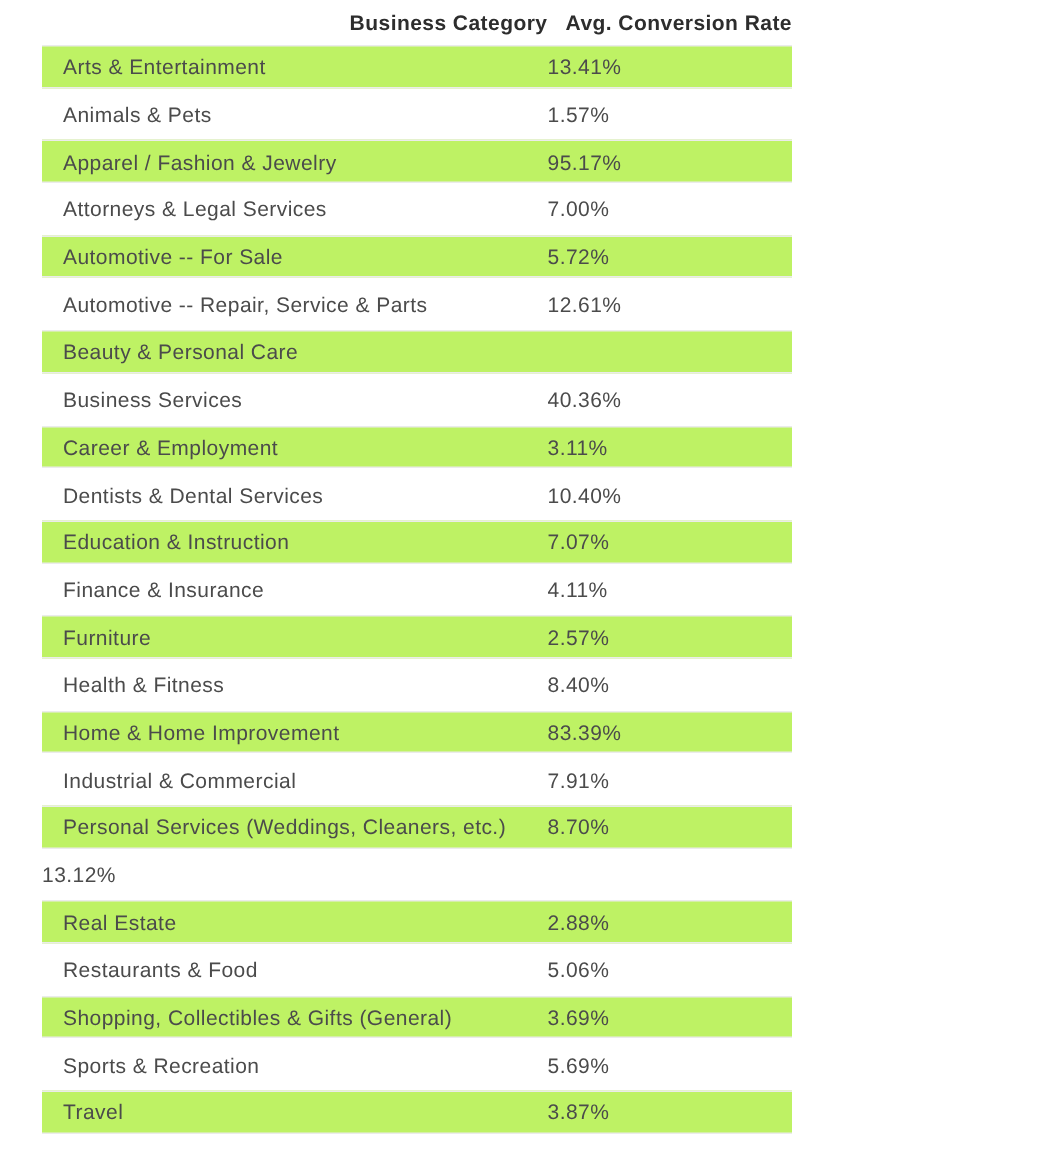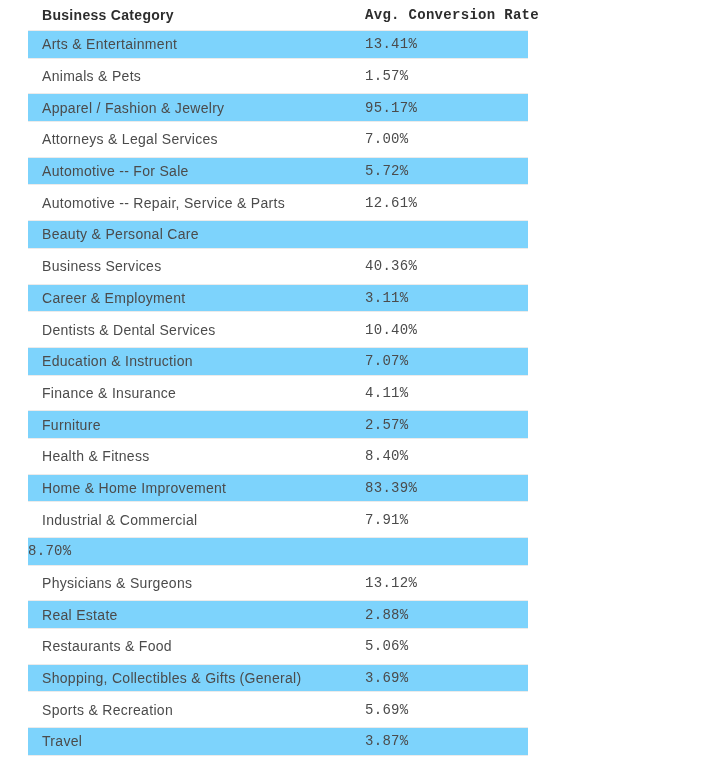--- a/index.html
+++ b/index.html
@@ -14,53 +14,53 @@
   .table {
     position: absolute;
     left: 28px;
     top: 0;
     width: 500px;
   }
   .header-row {
     display: flex;
     align-items: center;
     height: 30px;
+    text-align: right;
   }
   .header-row .cell {
     font-size: 14px;
     font-weight: 700;
     color: #2d2d2d;
     letter-spacing: 0.3px;
   }
   .row {
     display: flex;
     align-items: center;
     height: 28.7px;
     margin-bottom: 3px;
     box-sizing: border-box;
   }
   .row.striped {
-    background: #7dd3fc;
+    background: #bef264;
     border-top: 1px solid #ebebeb;
     border-bottom: 1px solid #ebebeb;
   }
   .cell {
     font-size: 14px;
     color: #4b4b4b;
     letter-spacing: 0.3px;
     white-space: nowrap;
   }
   .cell.cat {
     flex: 0 0 337px;
     padding-left: 14px;
     box-sizing: border-box;
   }
   .cell.rate {
     flex: 1 1 auto;
-    font-family: Liberation Mono, monospace;
   }
 </style>
 </head>
 <body>
 
 <div class="table">
   <div class="header-row">
     <div class="cell cat">Business Category</div>
     <div class="cell rate">Avg. Conversion Rate</div>
   </div>
@@ -122,24 +122,24 @@
       </div>
       <div class="row striped">
         <div class="cell cat">Home &amp; Home Improvement</div>
         <div class="cell rate">83.39%</div>
       </div>
       <div class="row">
         <div class="cell cat">Industrial &amp; Commercial</div>
         <div class="cell rate">7.91%</div>
       </div>
       <div class="row striped">
+        <div class="cell cat">Personal Services (Weddings, Cleaners, etc.)</div>
         <div class="cell rate">8.70%</div>
       </div>
       <div class="row">
-        <div class="cell cat">Physicians &amp; Surgeons</div>
         <div class="cell rate">13.12%</div>
       </div>
       <div class="row striped">
         <div class="cell cat">Real Estate</div>
         <div class="cell rate">2.88%</div>
       </div>
       <div class="row">
         <div class="cell cat">Restaurants &amp; Food</div>
         <div class="cell rate">5.06%</div>
       </div>

